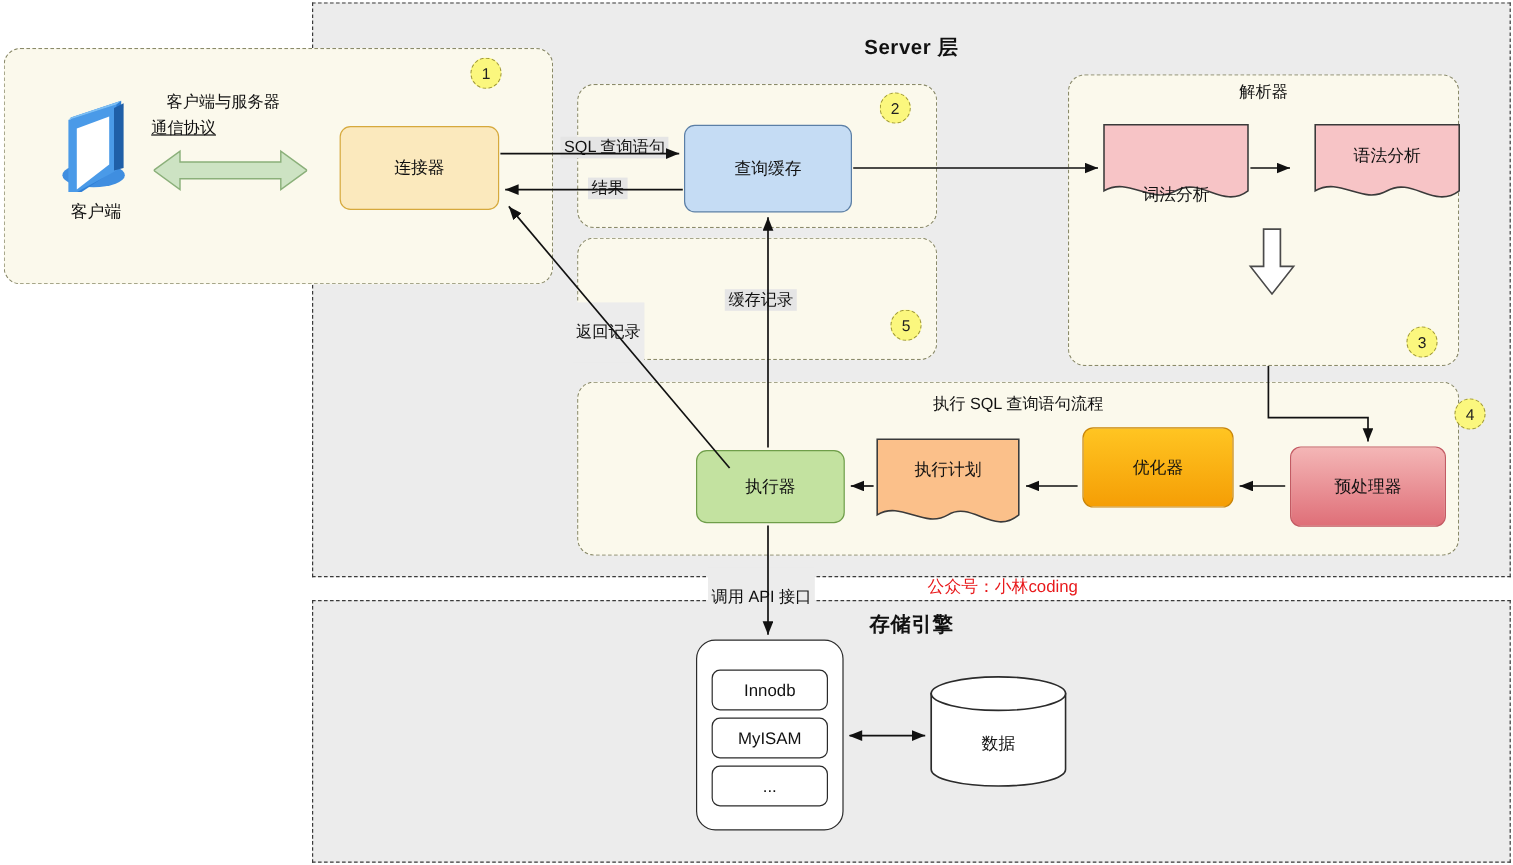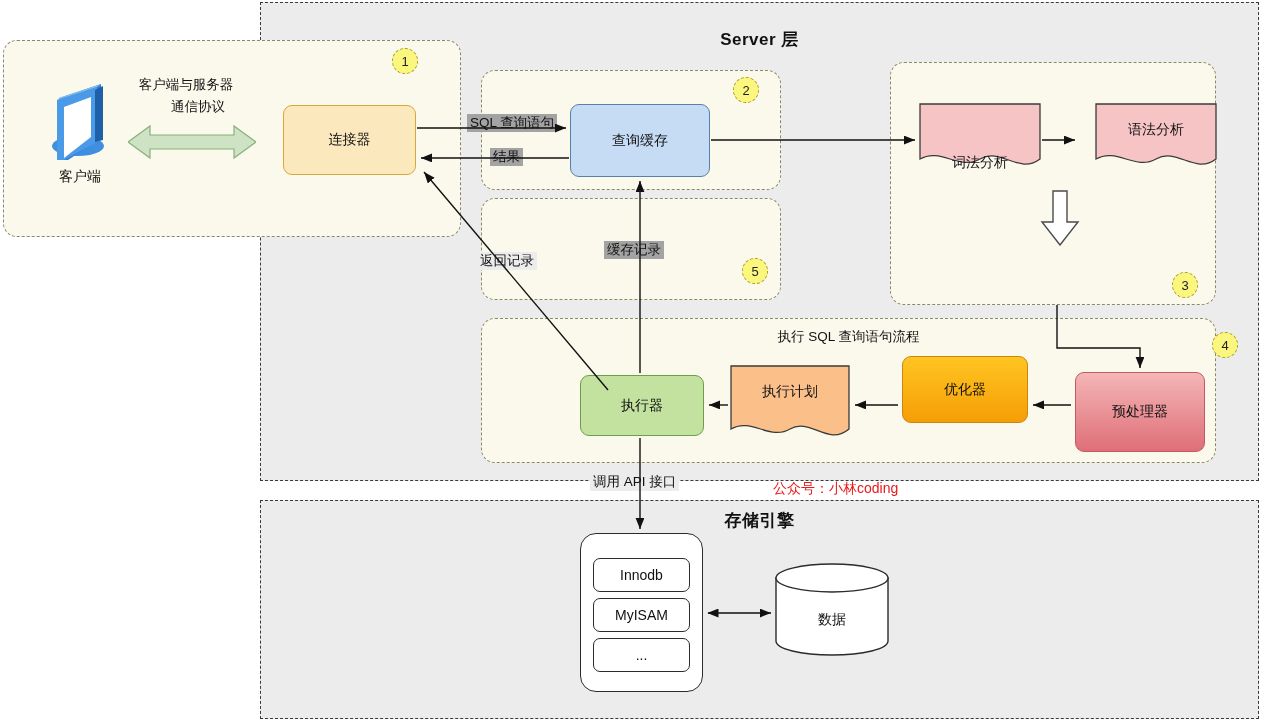--- a/index.html
+++ b/index.html
@@ -100,22 +100,22 @@
     font-size: 14px; color: #111;
   }
 
   
   .lbltext {
     position: absolute;
     font-size: 13.5px; color: #111;
     white-space: nowrap;
     background: transparent;
   }
-  .lbltext.boxed { background: #ececec; padding: 0 3px; }
-  .lbltext.boxed-cream { background: #a3a3a3; padding: 0 3px; }
+  .lbltext.boxed { background: #ececec; padding: 16px 3px; }
+  .lbltext.boxed-cream { background: #e5e5e5; padding: 0 3px; }
   .watermark {
     position: absolute;
     font-size: 14px;
     color: #e8191b;
     white-space: nowrap;
     font-weight: 500;
   }
 
   
   .se-outer {
@@ -156,38 +156,39 @@
       <path d="M14 86 L14 18 L56 4 L56 58 Z" fill="#2f7fd6"></path>
       <path d="M12 84 L12 20 L52 7 L52 62 Z" fill="#4a9ae8"></path>
       <path d="M50 10 L58 6 L58 60 L50 62 Z" fill="#1f5fa8"></path>
       <path d="M19 78 L19 27 L46 17 L46 57 Z" fill="#ffffff"></path>
       <path d="M12 20 L52 7 L56 4 L14 18 Z" fill="#7ec0f5"></path>
     </svg>
   </div>
   <div class="client-label" style="left:30px; top:168px; width:100px;">客户端</div>
 
   <div class="lbltext" style="left:126px; top:76px; width:120px; text-align:center;">客户端与服务器</div>
-  <div class="lbltext" style="left:138px; top:98px; width:120px; text-align:center;">通信协议</div>
+  <div class="lbltext" style="left:126px; top:98px; width:120px; text-align:left;text-decoration:underline;">通信协议</div>
 
   <div class="abs" style="left:128px; top:122px; width:128px; height:40px;">
     <svg viewBox="0 0 128 40" width="128" height="40">
       <polygon points="0,20 22,4 22,13 106,13 106,4 128,20 106,36 106,27 22,27 22,36" fill="#cde3c3" stroke="#8bb07a" stroke-width="1.2"></polygon>
     </svg>
   </div>
 
   <div class="box box-connector" style="left:283px; top:105px; width:133px; height:70px;">连接器</div>
 
   <div class="subregion" style="left:481px; top:70px; width:300px; height:120px;"></div>
   <div class="badge" style="left:733px; top:77px;">2</div>
   <div class="box box-cache" style="left:570px; top:104px; width:140px; height:73px;">查询缓存</div>
 
   <div class="subregion" style="left:481px; top:198px; width:300px; height:102px;"></div>
   <div class="badge" style="left:742px; top:258px;">5</div>
 
   <div class="subregion" style="left:890px; top:62px; width:326px; height:243px;"></div>
+  <div class="subregion-title" style="left:890px; top:68px; width:326px;">解析器</div>
   <div class="badge" style="left:1172px; top:272px;">3</div>
 
   <div class="docshape" style="left:919px; top:103px; width:122px; height:70px;">
     <svg viewBox="0 0 122 70" preserveAspectRatio="none">
       <path d="M1,1 L121,1 L121,56 C100,72 82,44 61,56 C40,68 22,44 1,56 Z" fill="#f7c4c6" stroke="#3a3a3a" stroke-width="1.3"></path>
     </svg>
     <div class="lbl" style="top:18px;margin-top:33px;">词法分析</div>
   </div>
 
   <div class="docshape" style="left:1079px; top:103px; width:122px; height:70px;margin-left:16px;">
@@ -212,21 +213,21 @@
 
   <div class="docshape" style="left:730px; top:365px; width:120px; height:80px;">
     <svg viewBox="0 0 120 80" preserveAspectRatio="none">
       <path d="M1,1 L119,1 L119,64 C98,82 80,52 60,64 C40,76 21,52 1,64 Z" fill="#fbc08a" stroke="#3a3a3a" stroke-width="1.3"></path>
     </svg>
     <div class="lbl" style="top:18px;">执行计划</div>
   </div>
 
   <div class="box box-optimizer" style="left:902px; top:356px; width:126px; height:67px;">优化器</div>
 
-  <div class="box box-preproc" style="left:1075px; top:372px; width:130px; height:80px;font-family:Liberation Mono, monospace;">预处理器</div>
+  <div class="box box-preproc" style="left:1075px; top:372px; width:130px; height:67px;font-family:Liberation Mono, monospace;">预处理器</div>
 
   <div class="lbltext boxed-cream" style="left:467px; top:114px;">SQL 查询语句</div>
   <div class="lbltext boxed-cream" style="left:490px; top:148px;">结果</div>
   <div class="lbltext boxed-cream" style="left:604px; top:241px;">缓存记录</div>
   <div class="lbltext boxed" style="left:477px; top:252px;">返回记录</div>
   <div class="lbltext boxed" style="left:590px; top:473px;">调用 API 接口</div>
 
   <div class="watermark" style="left:773px; top:480px;">公众号：小林coding</div>
 
   <div class="se-outer" style="left:580px; top:533px; width:123px; height:159px;"></div>

